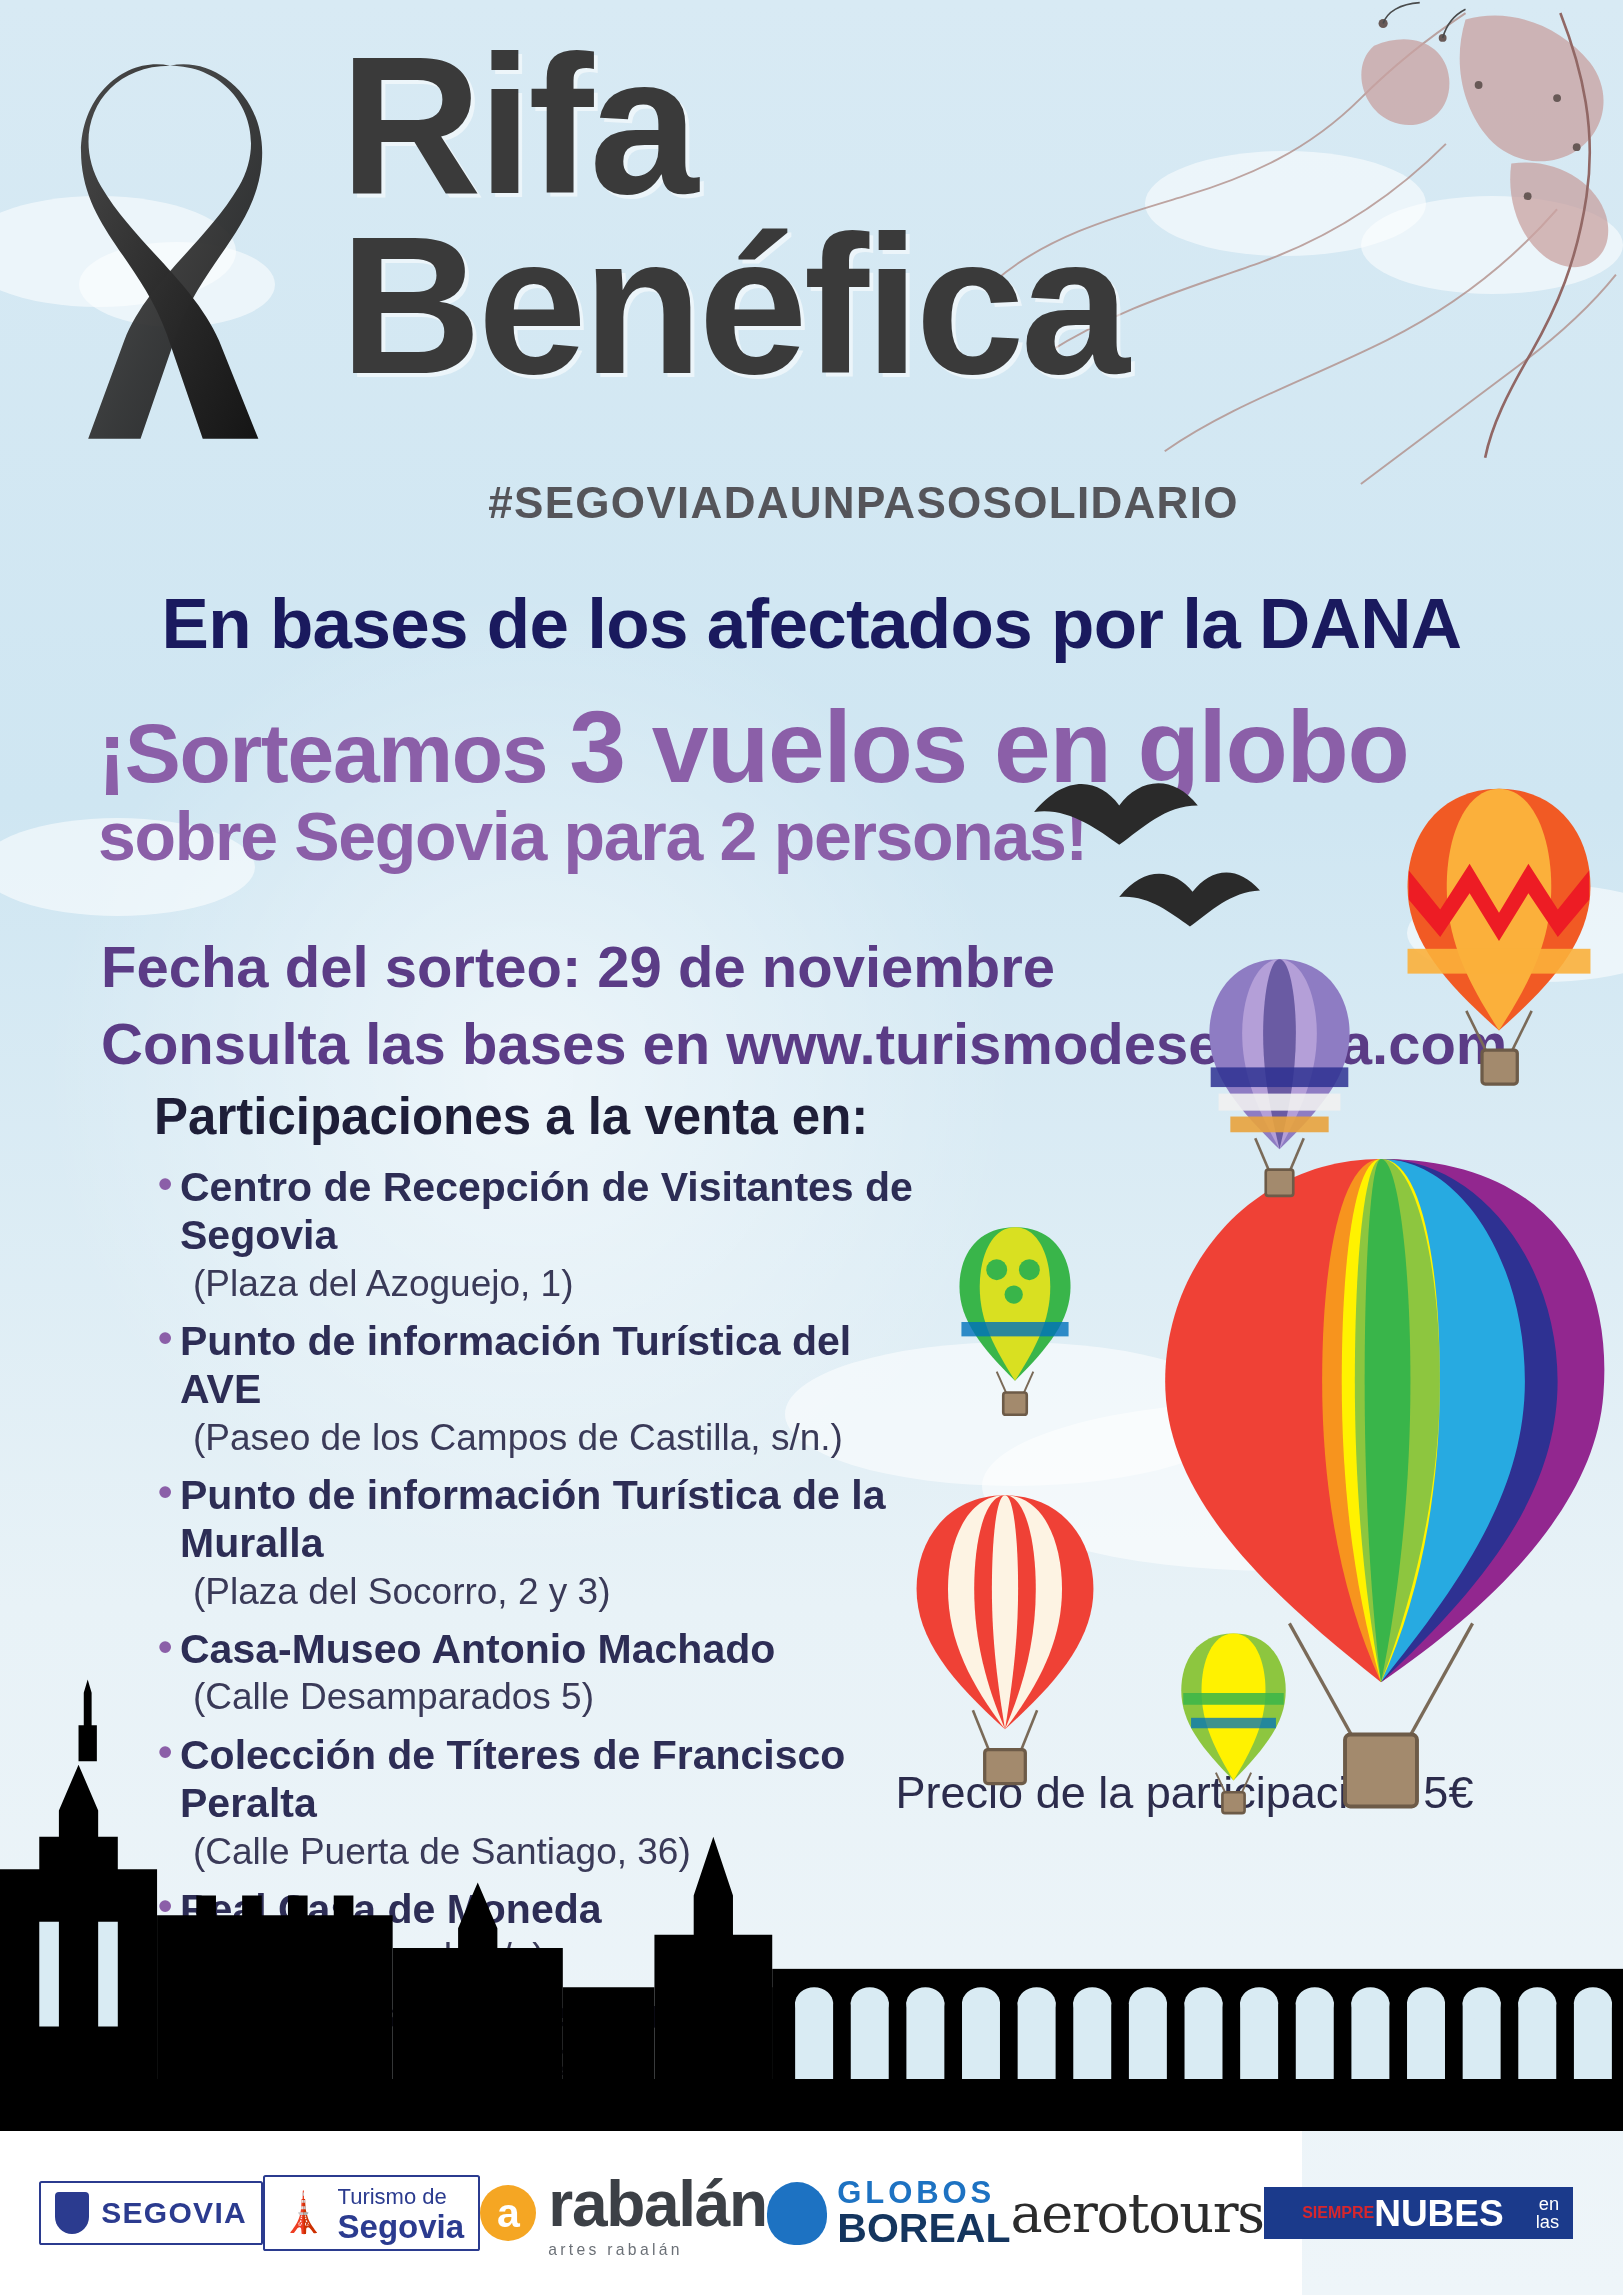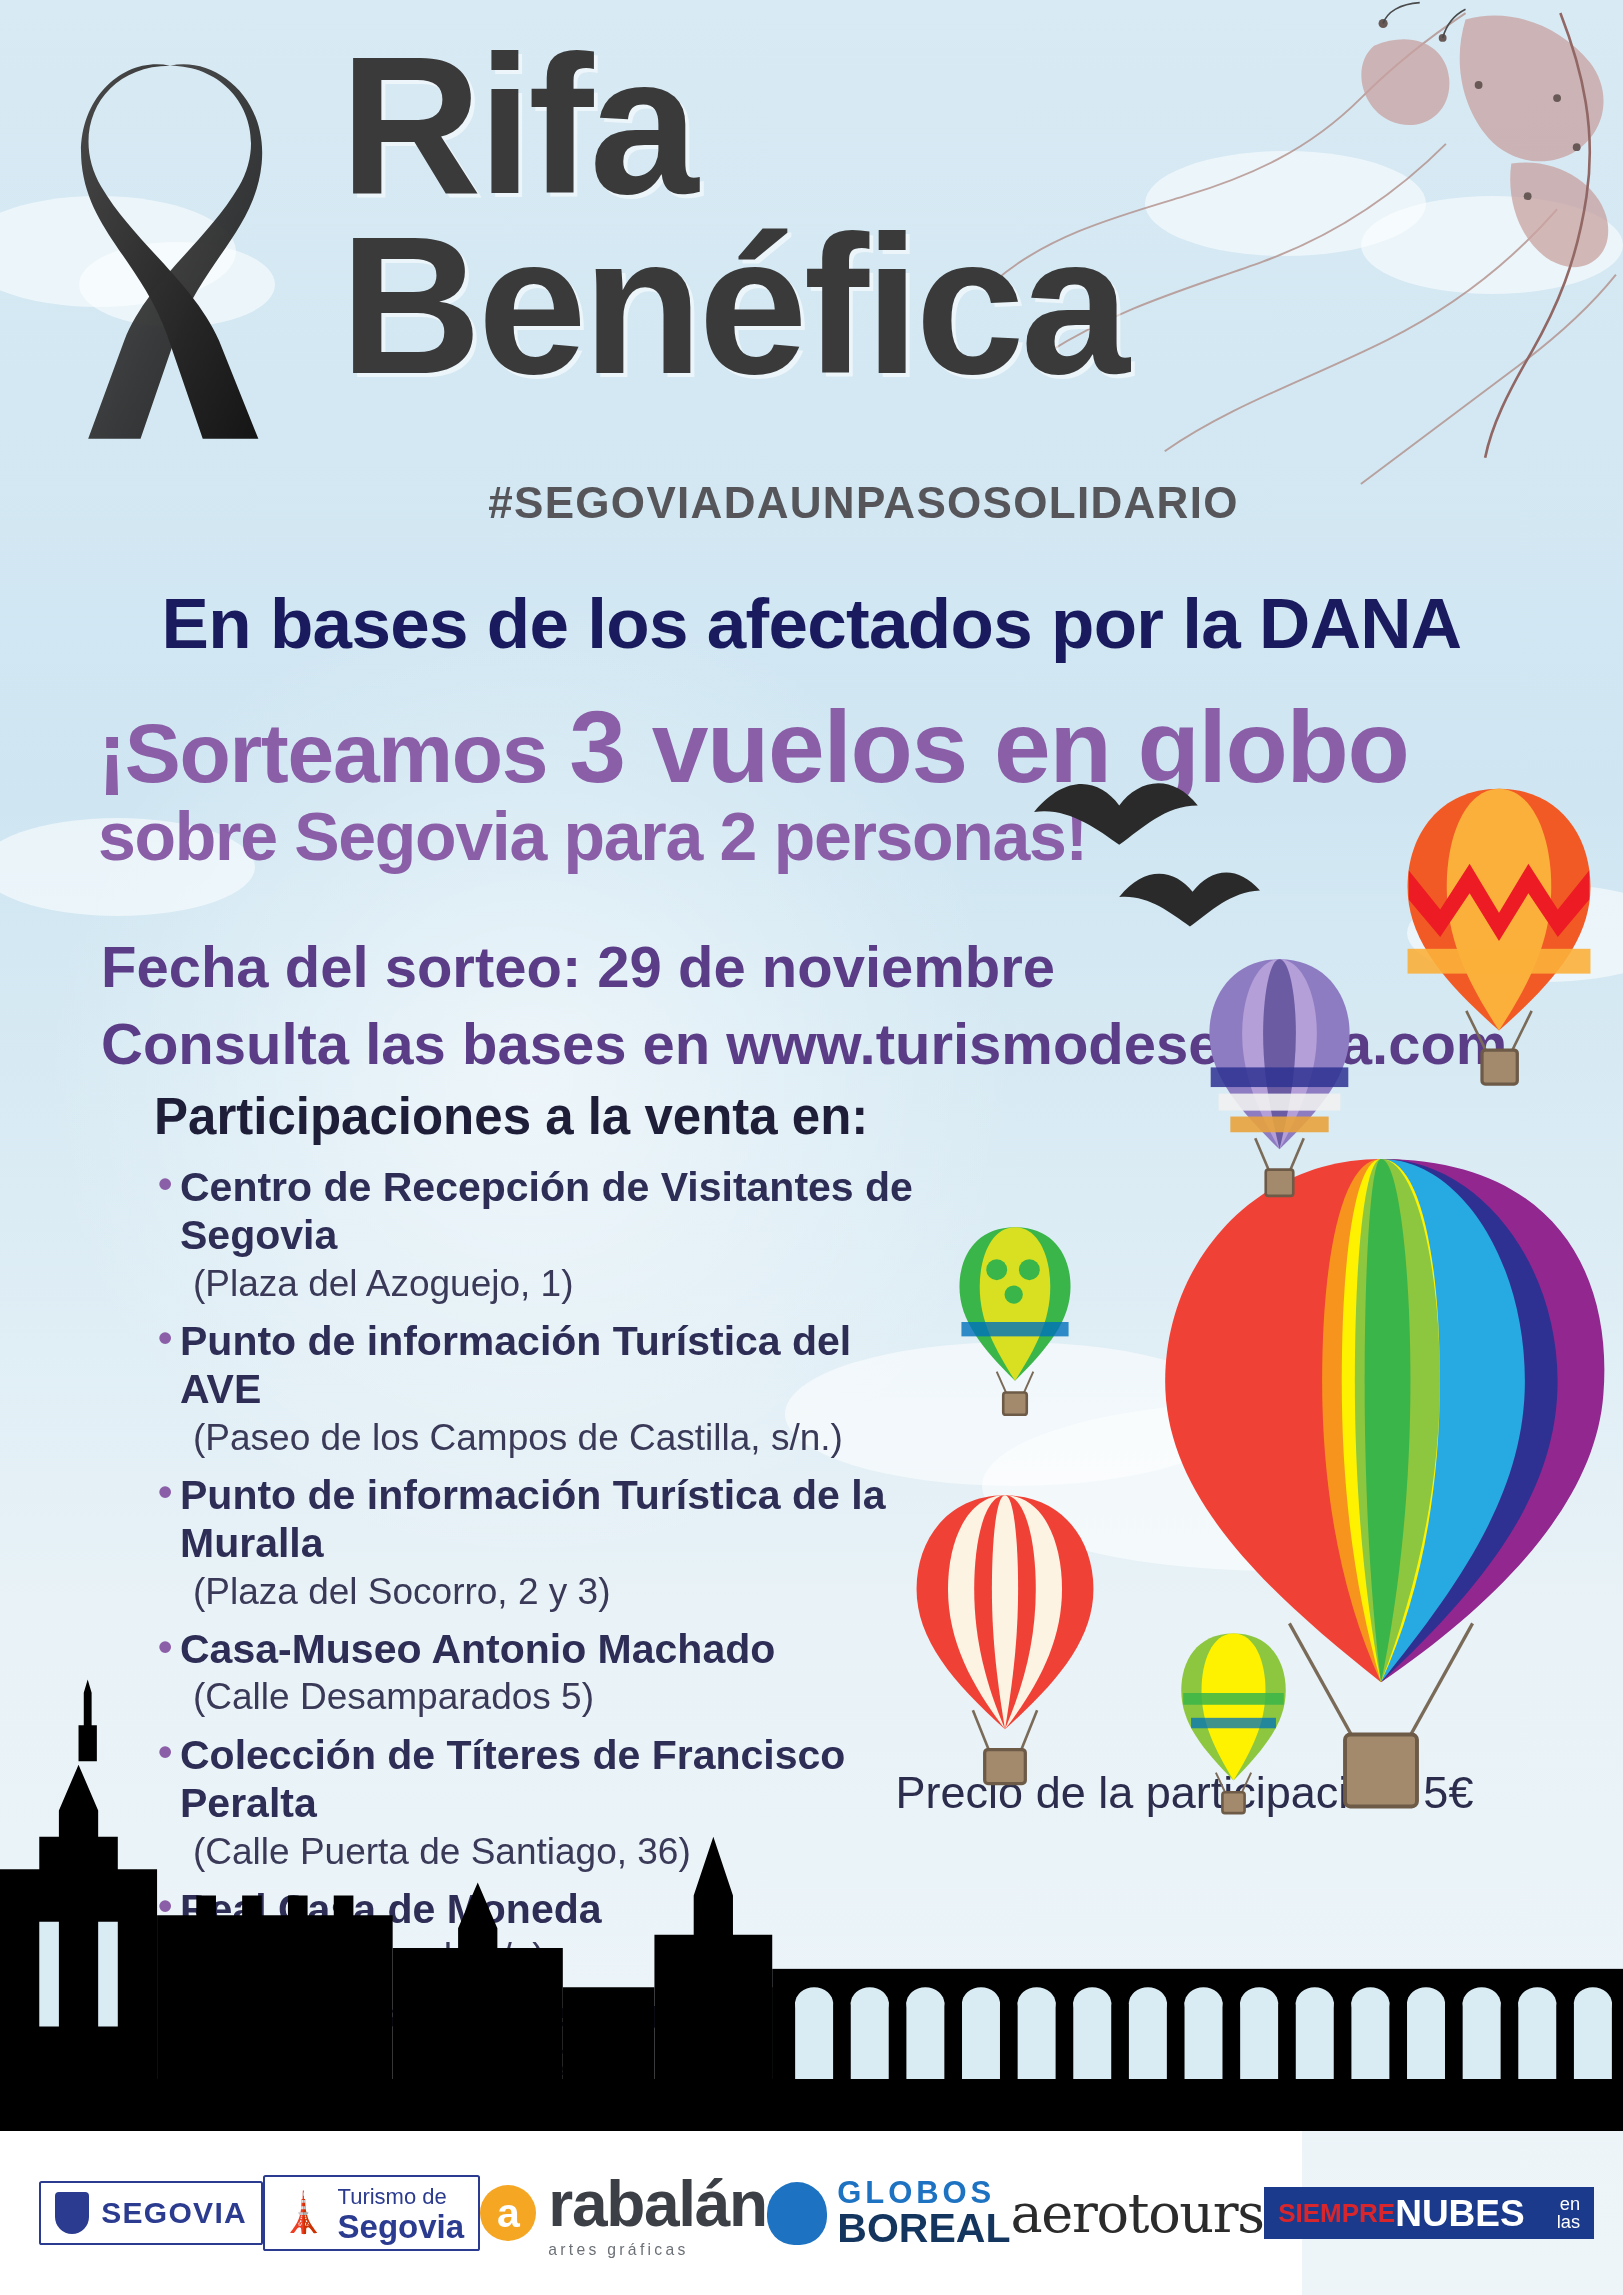--- a/index.html
+++ b/index.html
@@ -228,21 +228,21 @@
   }
   .logo-boreal .g1 { font-size: 31px; color: #1d72c2; letter-spacing: 3.9px; font-weight: bold; line-height: 1; }
   .logo-boreal .g2 { font-size: 41px; color: #14355e; font-weight: bold; line-height: 1; }
 
   .logo-aerotours { font-size: 54px; color: #2b2b2b; letter-spacing: -1.3px; font-family: "DejaVu Serif", serif; }
 
   .logo-nubes {
     background: #1b3a8b; color: #fff; padding: 7.9px 14.4px; position: relative;
     text-align: right;
   }
-  .logo-nubes .s1 { font-size: 26px; font-weight: bold; color: #d8262c; line-height: 1; }
+  .logo-nubes .s1 { font-size: 16px; font-weight: bold; color: #d8262c; line-height: 1; margin-left: 24px; }
   .logo-nubes .s2 { font-size: 37px; font-weight: bold; line-height: 1; }
   .logo-nubes .s3 { font-size: 18.3px; line-height: 1; margin-left: 32px; }
 </style>
 </head>
 <body>
 
 <div class="poster">
 
   <div class="haze" style="left:39px;top:589px;width:982px;height:982px;"></div>
   <div class="cloud soft" style="left:-39px;top:196px;width:275px;height:111px;"></div>
@@ -527,21 +527,21 @@
       <div>
         <div class="t1">Turismo de</div>
         <div class="t2">Segovia</div>
       </div>
     </div>
 
     <div class="logo logo-rabalan">
       <div class="circ">a</div>
       <div>
         <div class="name">rabalán</div>
-        <div class="sub">artes gráficas</div>
+        <div class="sub">artes rabalán</div>
       </div>
     </div>
 
     <div class="logo logo-boreal">
       <div class="ball"></div>
       <div>
         <div class="g1">GLOBOS</div>
         <div class="g2">BOREAL</div>
       </div>
     </div>

